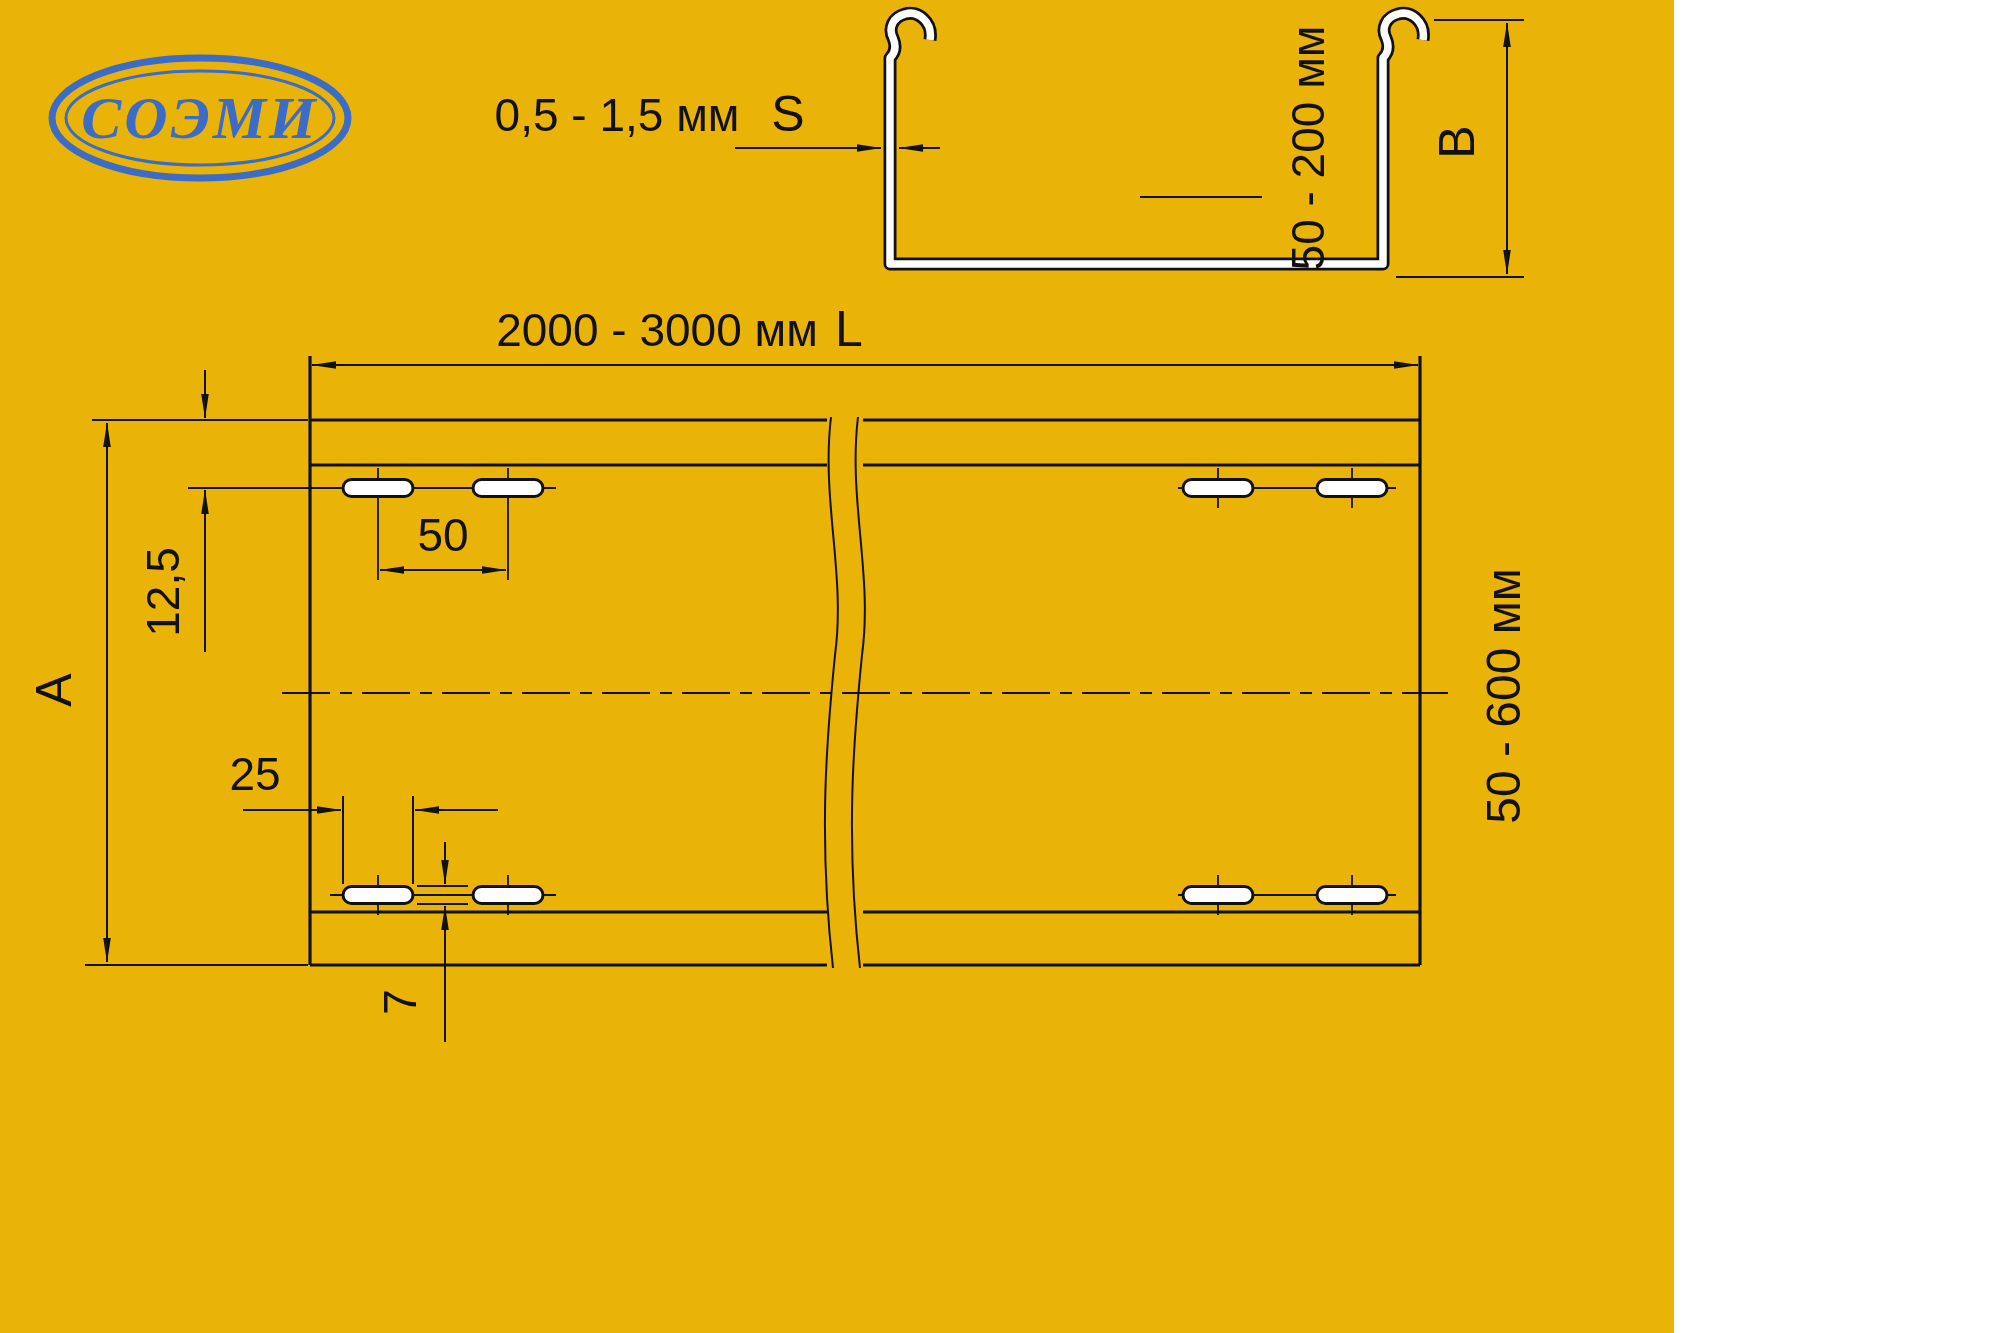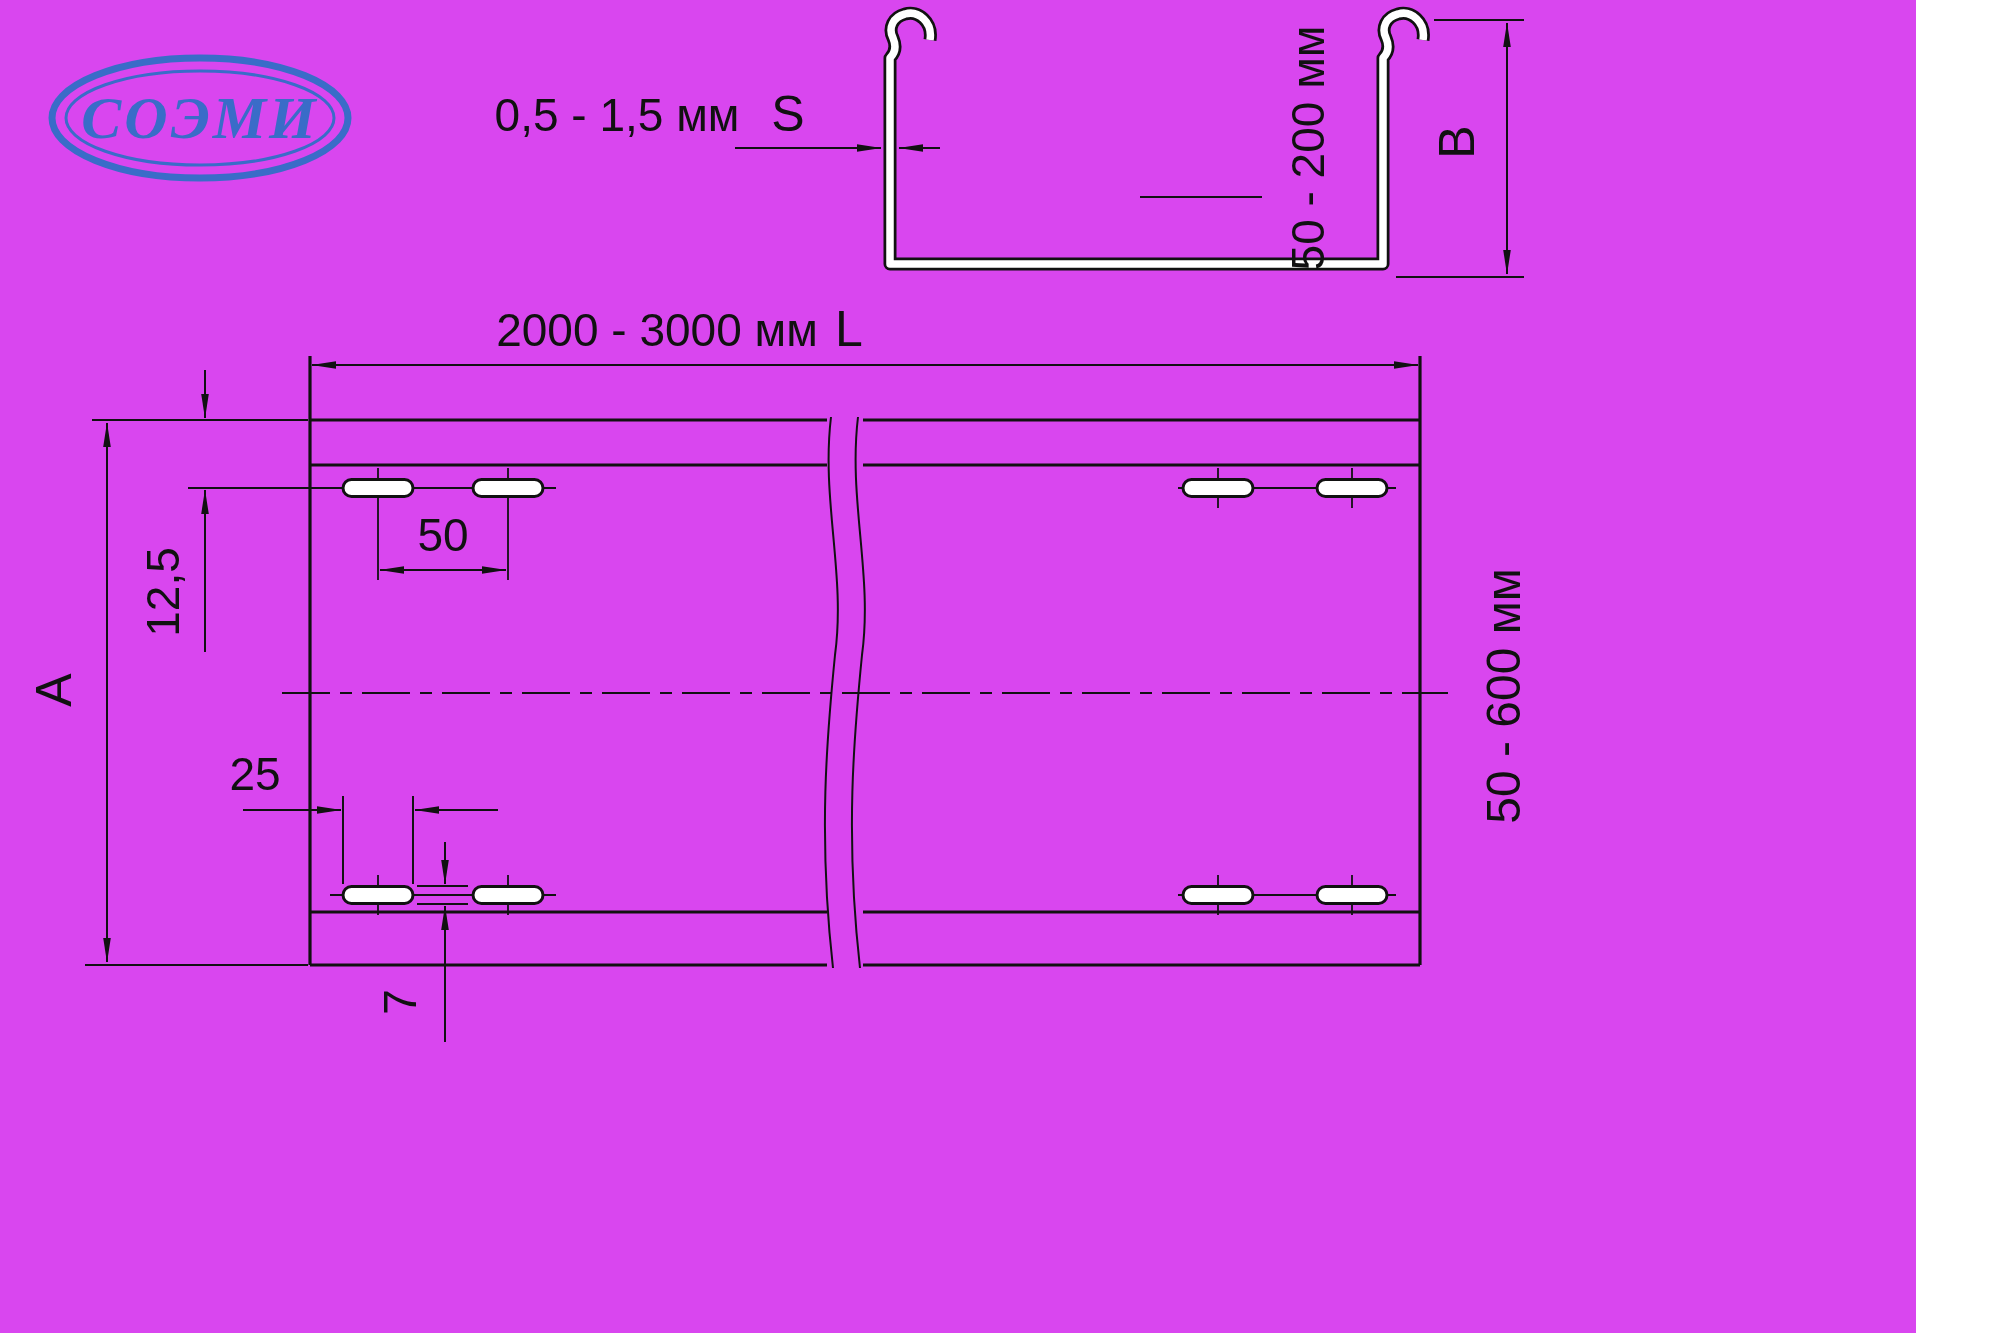--- a/index.html
+++ b/index.html
@@ -3,23 +3,23 @@
 <meta charset="utf-8">
 <style>
   html, body {
     margin: 0;
     padding: 0;
     background: #ffffff;
     font-family: "Liberation Sans", "DejaVu Sans", sans-serif;
   }
   .stage {
     position: relative;
-    width: 1916px;
+    width: 1674px;
     height: 1333px;
-    background: #d946ef;
+    background: #eab308;
     overflow: hidden;
   }
   svg { display: block; }
   text {
     fill: #111111;
     font-family: "Liberation Sans", "DejaVu Sans", sans-serif;
   }
   .dim-text { font-size: 46px; }
   .sym-text { font-size: 50px; }
   .logo-text {

